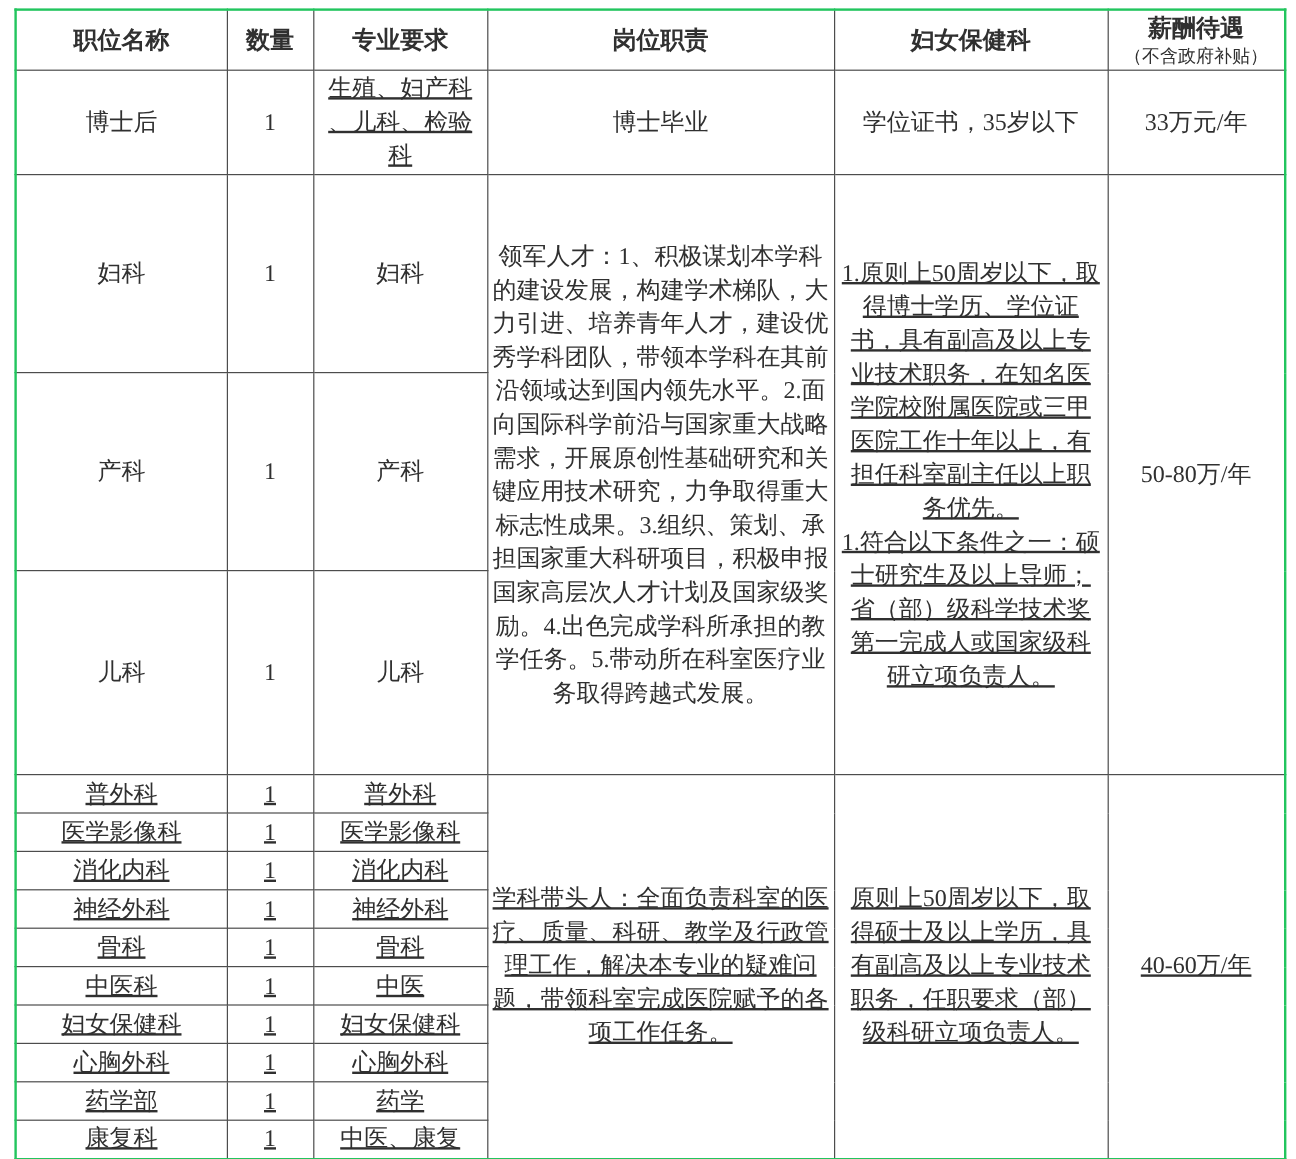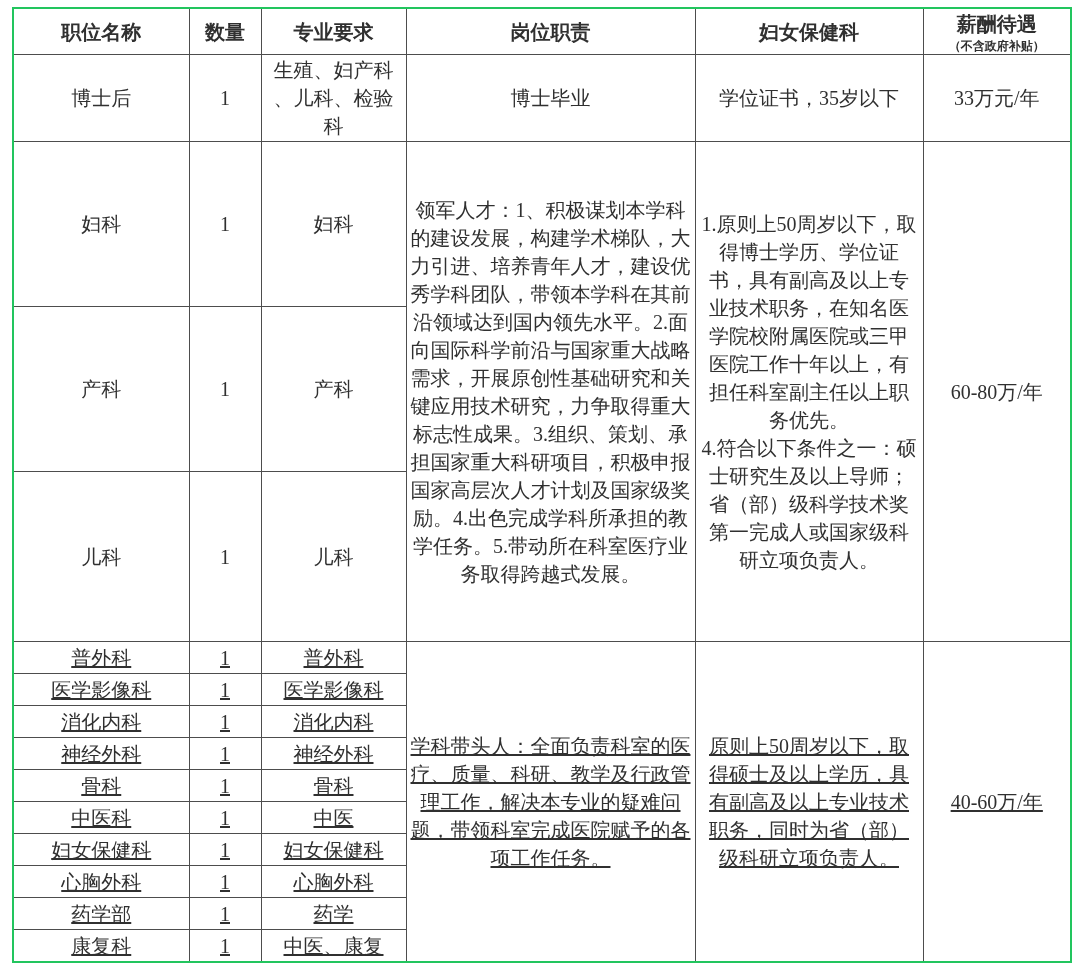--- a/index.html
+++ b/index.html
@@ -16,30 +16,30 @@
   }
   .tbl th,.tbl td{
     border:1px solid #4d4d4d;
     text-align:center;vertical-align:middle;
     padding:1px 4px;
     font-size:20px;line-height:1.4;
     overflow:hidden;
   }
   .tbl{border:2px solid #22c55e;}
   th{font-weight:bold;font-size:20px;padding:0 2px;}
-  .salary-note{font-size:12px;font-weight:bold;line-height:1.2;margin-top:1px;}
+  .salary-note{font-size:15px;font-weight:normal;line-height:1.2;margin-top:1px;}
   .r-header{height:46px;}
   .r-postdoc{height:87px;}
   .r-m1{height:165px;padding-left:16px;}
   .r-m2{height:165px;}
   .r-m3{height:170px;}
   .r-s{height:32px;text-decoration:underline;}
   .big-text{font-size:21px;line-height:1.5;padding:2px 5px;}
-  .para{margin:0;}
-  .wrap-any{line-break:anywhere;word-break:break-all;line-height:1.35;}
+  .para{margin:0;text-decoration:underline;}
+  .wrap-any{line-break:anywhere;word-break:break-all;line-height:1.35;text-decoration:underline;}
 </style>
 </head>
 <body>
 
 <div class="page">
   <table class="tbl">
     <colgroup>
       <col style="width:176px">
         <col style="width:72px">
         <col style="width:145px">
@@ -70,41 +70,41 @@
       <td>33万元/年</td>
     </tr>
 
     <tr class="r-m1">
       <td>妇科</td>
       <td>1</td>
       <td>妇科</td>
       <td class="big-text" rowspan="3">领军人才：1、积极谋划本学科的建设发展，构建学术梯队，大力引进、培养青年人才，建设优秀学科团队，带领本学科在其前沿领域达到国内领先水平。2.面向国际科学前沿与国家重大战略需求，开展原创性基础研究和关键应用技术研究，力争取得重大标志性成果。3.组织、策划、承担国家重大科研项目，积极申报国家高层次人才计划及国家级奖励。4.出色完成学科所承担的教学任务。5.带动所在科室医疗业务取得跨越式发展。</td>
       <td class="big-text" rowspan="3">
         <div class="para">1.原则上50周岁以下，取得博士学历、学位证书，具有副高及以上专业技术职务，在知名医学院校附属医院或三甲医院工作十年以上，有担任科室副主任以上职务优先。</div>
-        <div class="para">4.符合以下条件之一：硕士研究生及以上导师；省（部）级科学技术奖第一完成人或国家级科研立项负责人。</div>
+        <div class="para">1.符合以下条件之一：硕士研究生及以上导师；省（部）级科学技术奖第一完成人或国家级科研立项负责人。</div>
       </td>
-      <td rowspan="3">60-80万/年</td>
+      <td rowspan="3">50-80万/年</td>
     </tr>
     <tr class="r-m2">
       <td>产科</td>
       <td>1</td>
       <td>产科</td>
     </tr>
     <tr class="r-m3">
       <td>儿科</td>
       <td>1</td>
       <td>儿科</td>
     </tr>
 
     <tr class="r-s">
       <td>普外科</td>
       <td>1</td>
       <td>普外科</td>
       <td class="big-text" rowspan="10">学科带头人：全面负责科室的医疗、质量、科研、教学及行政管理工作，解决本专业的疑难问题，带领科室完成医院赋予的各项工作任务。</td>
-      <td class="big-text" rowspan="10">原则上50周岁以下，取得硕士及以上学历，具有副高及以上专业技术职务，同时为省（部）级科研立项负责人。</td>
+      <td class="big-text" rowspan="10">原则上50周岁以下，取得硕士及以上学历，具有副高及以上专业技术职务，任职要求（部）级科研立项负责人。</td>
       <td rowspan="10">40-60万/年</td>
     </tr>
     <tr class="r-s">
       <td>医学影像科</td>
       <td>1</td>
       <td>医学影像科</td>
     </tr>
     <tr class="r-s">
       <td>消化内科</td>
       <td>1</td>

